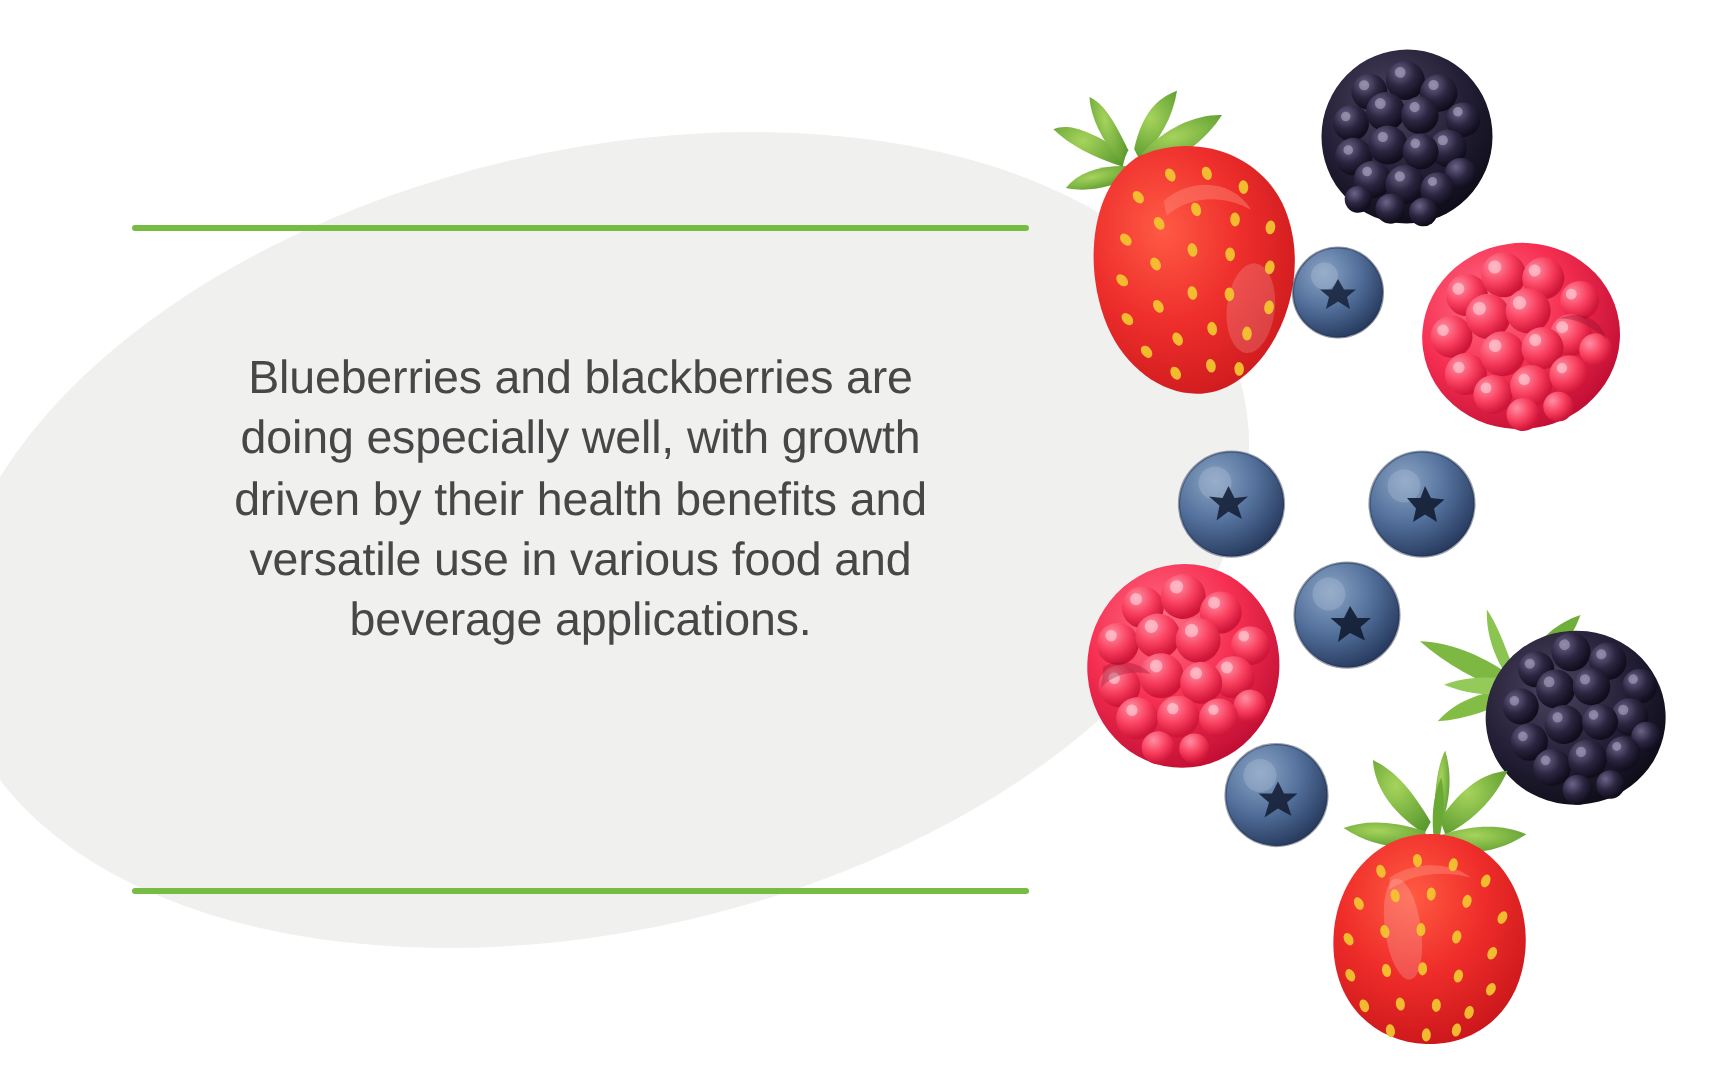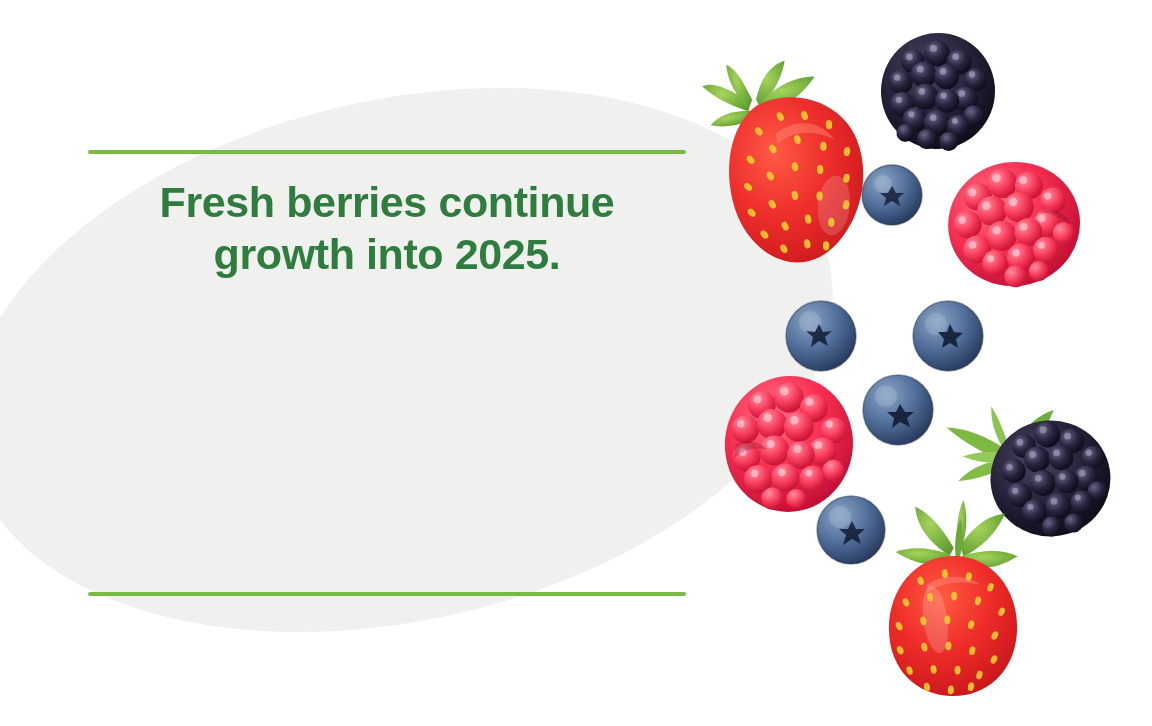--- a/index.html
+++ b/index.html
@@ -77,22 +77,25 @@
 <body>
 
 <div id="canvas">
 
   <div class="blob"></div>
 
   <div class="rule rule-top"></div>
   <div class="rule rule-bottom"></div>
 
   <div class="text-col">
-    <h1 class="headline">Fresh berries continue
-growth into 2025.</h1>
+    <p class="body-copy">Blueberries and blackberries are
+doing especially well, with growth
+driven by their health benefits and
+versatile use in various food and
+beverage applications.</p>
   </div>
 
   <div class="berries">
 
     <div class="berry" style="left:705px; top:45px; width:175px; height:225px; transform:rotate(-12deg);">
       <svg viewBox="0 0 175 225">
         <defs>
           <radialGradient id="sb1" cx="38%" cy="32%" r="78%">
             <stop offset="0%" stop-color="#ff5a45"></stop>
             <stop offset="48%" stop-color="#ee2f2c"></stop>

